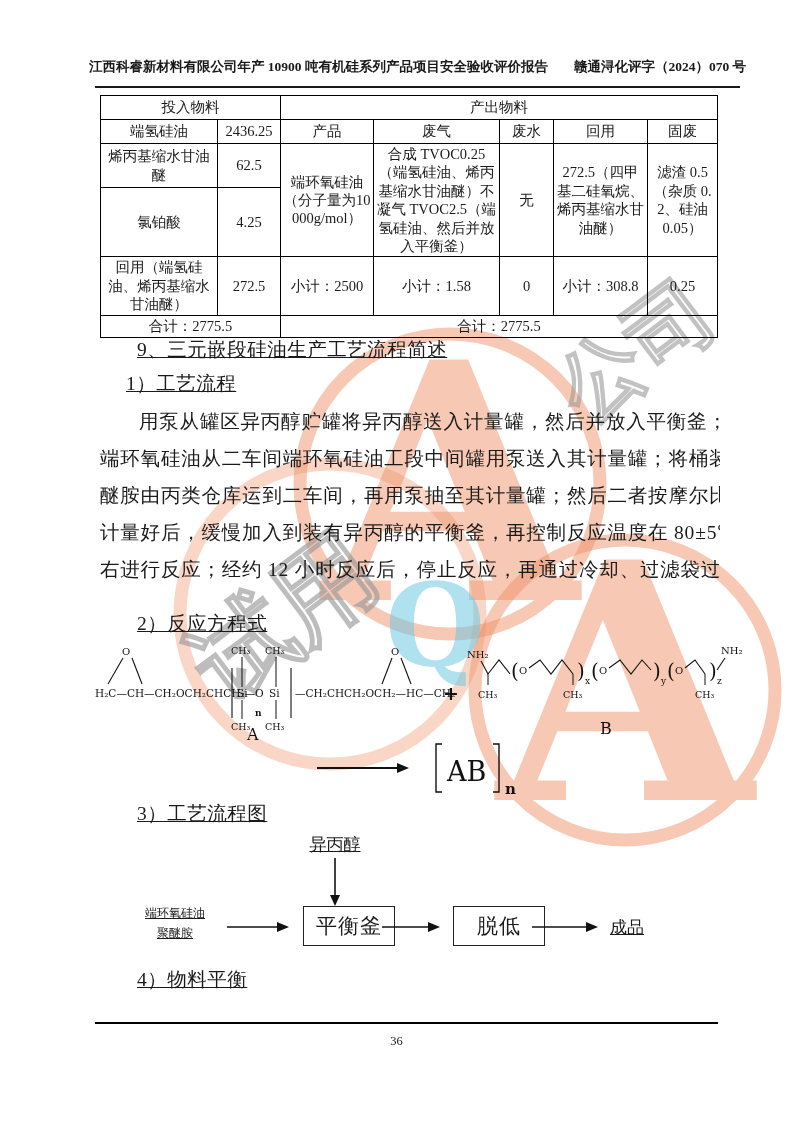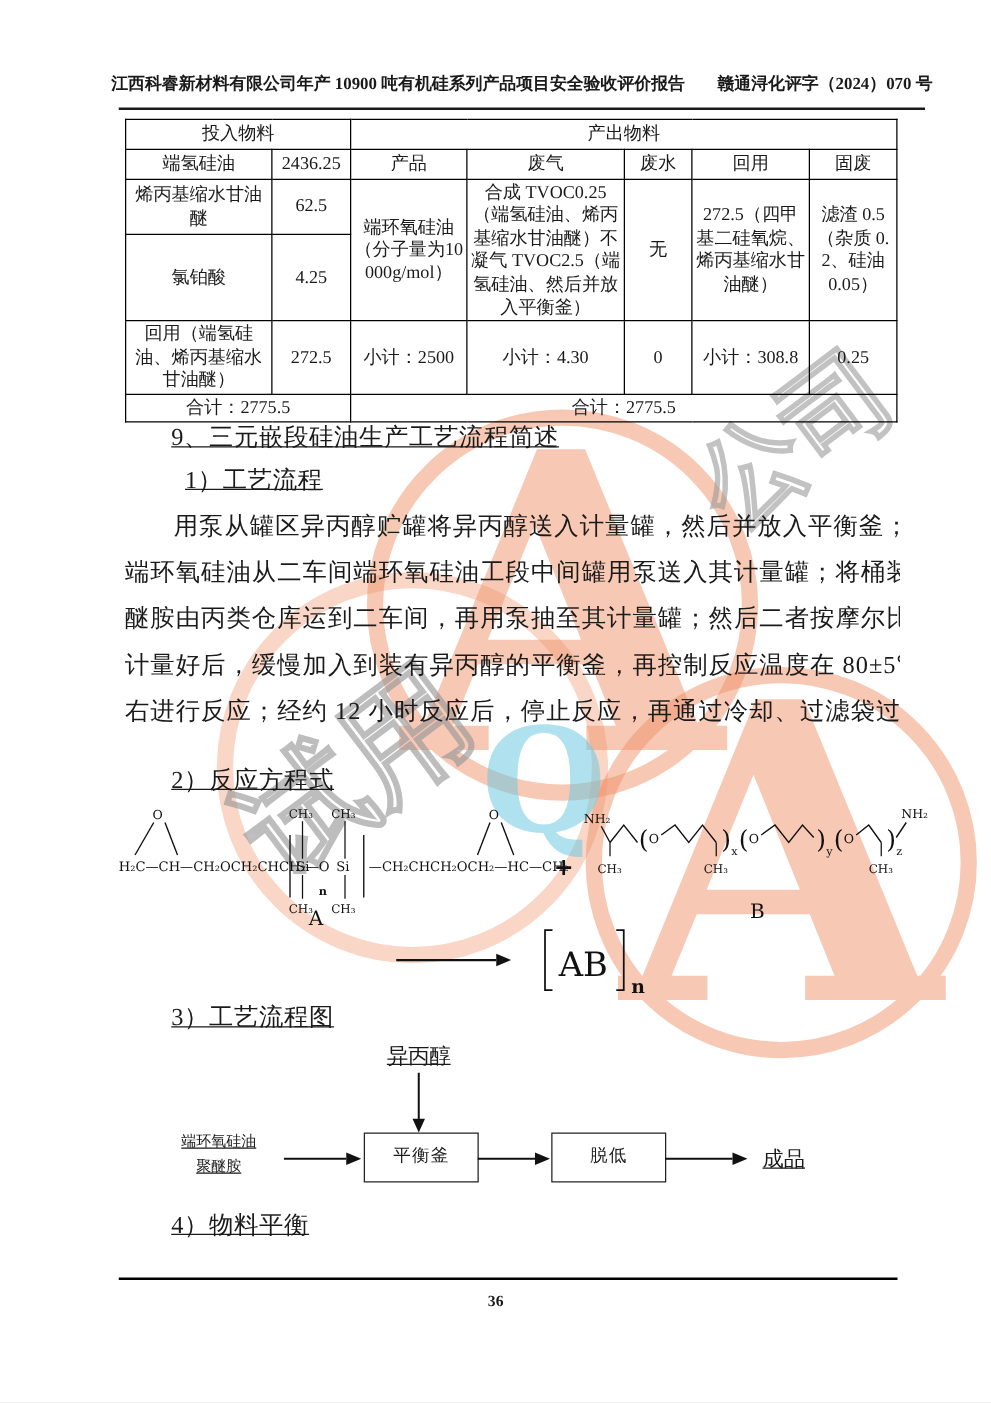--- a/index.html
+++ b/index.html
@@ -15,25 +15,25 @@
   table.mat td{border:1px solid #000;text-align:center;vertical-align:middle;
       font-size:14.5px;line-height:1.27;padding:1px 2px;word-break:break-all;}
   table.mat{border:1.5px solid #000;}
   
   .h{font-size:19.5px;letter-spacing:.5px;white-space:nowrap;text-decoration:underline;}
   .para{left:100px;width:620px;font-size:19.5px;letter-spacing:.8px;}
   .pline{height:37px;line-height:37px;overflow:hidden;text-align:justify;text-align-last:justify;white-space:nowrap;}
   .pline.first{text-indent:39px;}
   .pline.last{text-align-last:left;}
   
-  .flow-box{border:1.6px solid #222;text-align:center;font-size:14px;letter-spacing:1px;}
+  .flow-box{border:1.6px solid #222;text-align:center;font-size:21px;letter-spacing:1px;margin-left:12px;}
   .flow-label{text-align:center;text-decoration:underline;}
   
   .foot-rule{left:95px;top:1022px;width:623px;border-top:2px solid #000;height:0;}
-  .page-num{left:0;top:1034px;width:100%;text-align:center;font-size:12.5px;font-weight:bold;}
+  .page-num{left:0;top:1034px;width:100%;text-align:center;font-size:12.5px;}
   .content{position:relative;z-index:2;}
   .wm{position:absolute;left:0;top:0;z-index:1;pointer-events:none;}
   svg text{font-family:"DejaVu Serif","Liberation Serif",serif;}
 </style>
 </head>
 <body>
 
 <div class="page">
 
   <svg class="wm" width="793" height="1122" viewBox="0 0 793 1122">
@@ -94,34 +94,34 @@
         <td rowspan="2">滤渣 0.5（杂质 0.2、硅油 0.05）</td>
       </tr>
       <tr style="height:66px">
         <td>氯铂酸</td>
         <td>4.25</td>
       </tr>
       <tr style="height:48px">
         <td>回用（端氢硅油、烯丙基缩水甘油醚）</td>
         <td>272.5</td>
         <td>小计：2500</td>
-        <td>小计：4.30</td>
+        <td>小计：1.58</td>
         <td>0</td>
         <td>小计：308.8</td>
         <td>0.25</td>
       </tr>
       <tr style="height:22px">
         <td colspan="2">合计：2775.5</td>
         <td colspan="5">合计：2775.5</td>
       </tr>
     </tbody>
       </table>
 
     <div class="abs h" style="left:137px;top:336px">9、三元嵌段硅油生产工艺流程简述</div>
-    <div class="abs h" style="left:148px;top:370px">1）工艺流程</div>
+    <div class="abs h" style="left:126px;top:370px">1）工艺流程</div>
 
     <div class="abs para" style="top:403px">
       <div class="pline first">用泵从罐区异丙醇贮罐将异丙醇送入计量罐，然后并放入平衡釜；再将</div>
       <div class="pline">端环氧硅油从二车间端环氧硅油工段中间罐用泵送入其计量罐；将桶装的聚</div>
       <div class="pline">醚胺由丙类仓库运到二车间，再用泵抽至其计量罐；然后二者按摩尔比 8:1</div>
       <div class="pline">计量好后，缓慢加入到装有异丙醇的平衡釜，再控制反应温度在 80±5℃左</div>
       <div class="pline">右进行反应；经约 12 小时反应后，停止反应，再通过冷却、过滤袋过滤即</div>
     </div>
 
     <div class="abs h" style="left:137px;top:610px">2）反应方程式</div>

